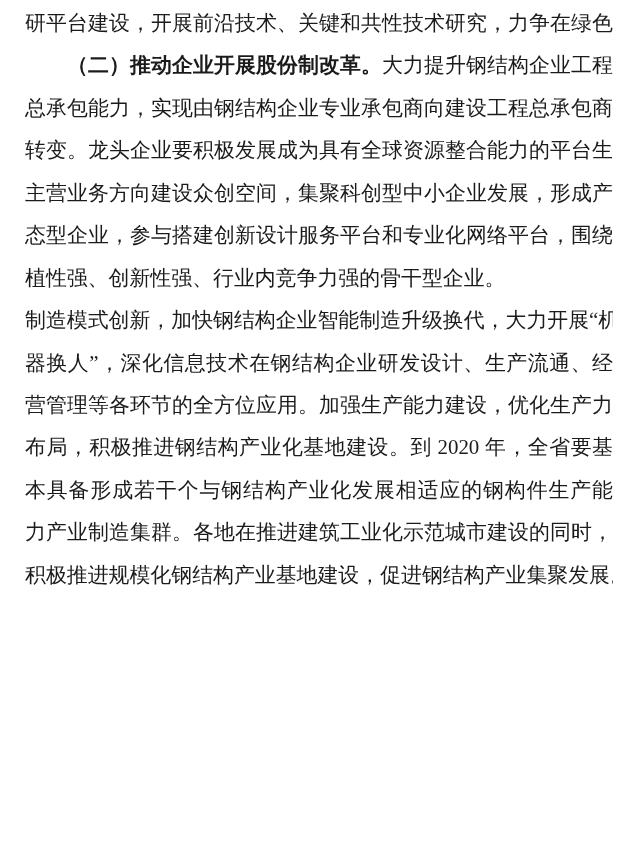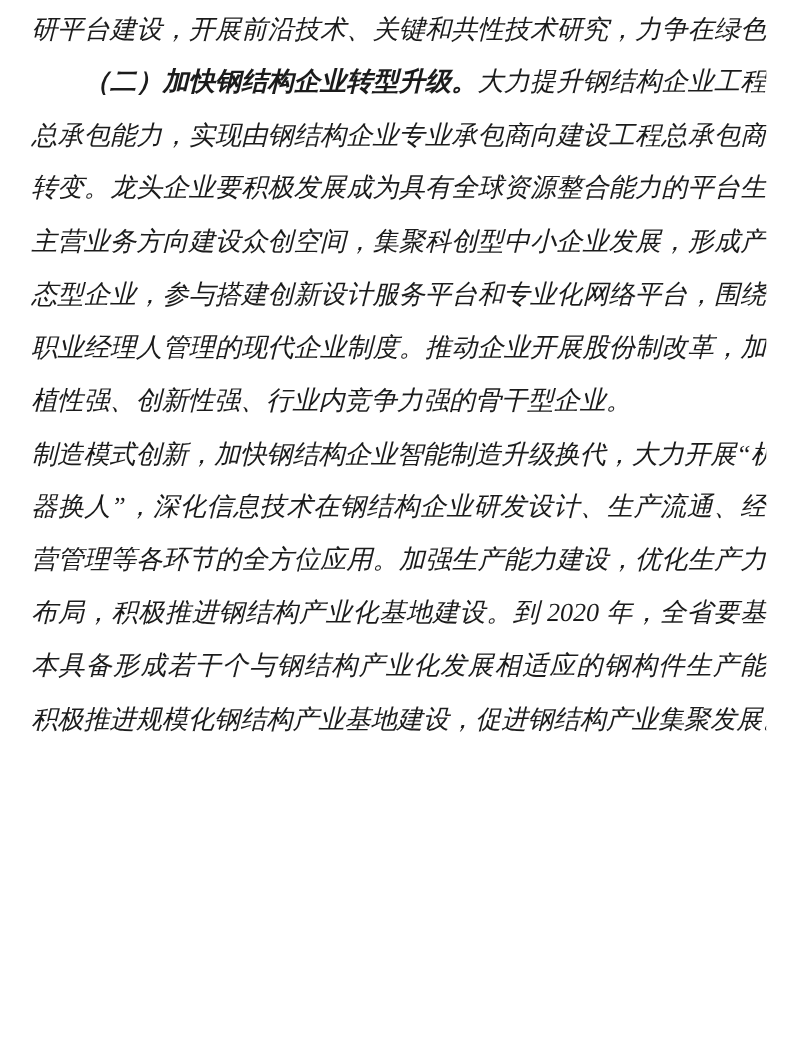--- a/index.html
+++ b/index.html
@@ -15,21 +15,20 @@
     color: #1b1b1b;
   }
   .page {
     box-sizing: border-box;
     width: 635px;
     height: 851px;
     padding: 2px 22px 0 25px;
   }
   .para {
     margin: 0;
-    font-style: italic;
   }
   .line {
     height: 42.45px;
     line-height: 42.45px;
     font-size: 20.9px;
     text-align: justify;
     text-align-last: justify;
     text-justify: inter-character;
     overflow: hidden;
     white-space: nowrap;
@@ -51,36 +50,33 @@
 <div class="page">
 
   <div class="para">
     <div class="line">
       <span>研平台建设，开展前沿技术、关键和共性技术研究，力争在绿色</span>
     </div>
   </div>
 
   <div class="para">
     <div class="line indent">
-      <span class="hd">（二）加快钢结构企业转型升级。</span><span>大力提升钢结构企业工程</span>
+      <span class="hd">（二）推动企业开展股份制改革。</span><span>大力提升钢结构企业工程</span>
     </div>
     <div class="line">
       <span>总承包能力，实现由钢结构企业专业承包商向建设工程总承包商</span>
     </div>
     <div class="line">
       <span>转变。龙头企业要积极发展成为具有全球资源整合能力的平台生</span>
     </div>
     <div class="line">
       <span>主营业务方向建设众创空间，集聚科创型中小企业发展，形成产</span>
     </div>
     <div class="line">
       <span>态型企业，参与搭建创新设计服务平台和专业化网络平台，围绕</span>
-    </div>
-    <div class="line">
-      <span>职业经理人管理的现代企业制度。推动企业开展股份制改革，加</span>
     </div>
     <div class="line short">
       <span>植性强、创新性强、行业内竞争力强的骨干型企业。</span>
     </div>
   </div>
 
   <div class="para">
     <div class="line">
       <span>制造模式创新，加快钢结构企业智能制造升级换代，大力开展“机</span>
     </div>
@@ -90,18 +86,21 @@
     <div class="line">
       <span>营管理等各环节的全方位应用。加强生产能力建设，优化生产力</span>
     </div>
     <div class="line">
       <span>布局，积极推进钢结构产业化基地建设。到 2020 年，全省要基</span>
     </div>
     <div class="line">
       <span>本具备形成若干个与钢结构产业化发展相适应的钢构件生产能</span>
     </div>
     <div class="line">
+      <span>力产业制造集群。各地在推进建筑工业化示范城市建设的同时，</span>
+    </div>
+    <div class="line">
       <span>积极推进规模化钢结构产业基地建设，促进钢结构产业集聚发展。</span>
     </div>
   </div>
 
 
 </div>
 
 </body></html>

